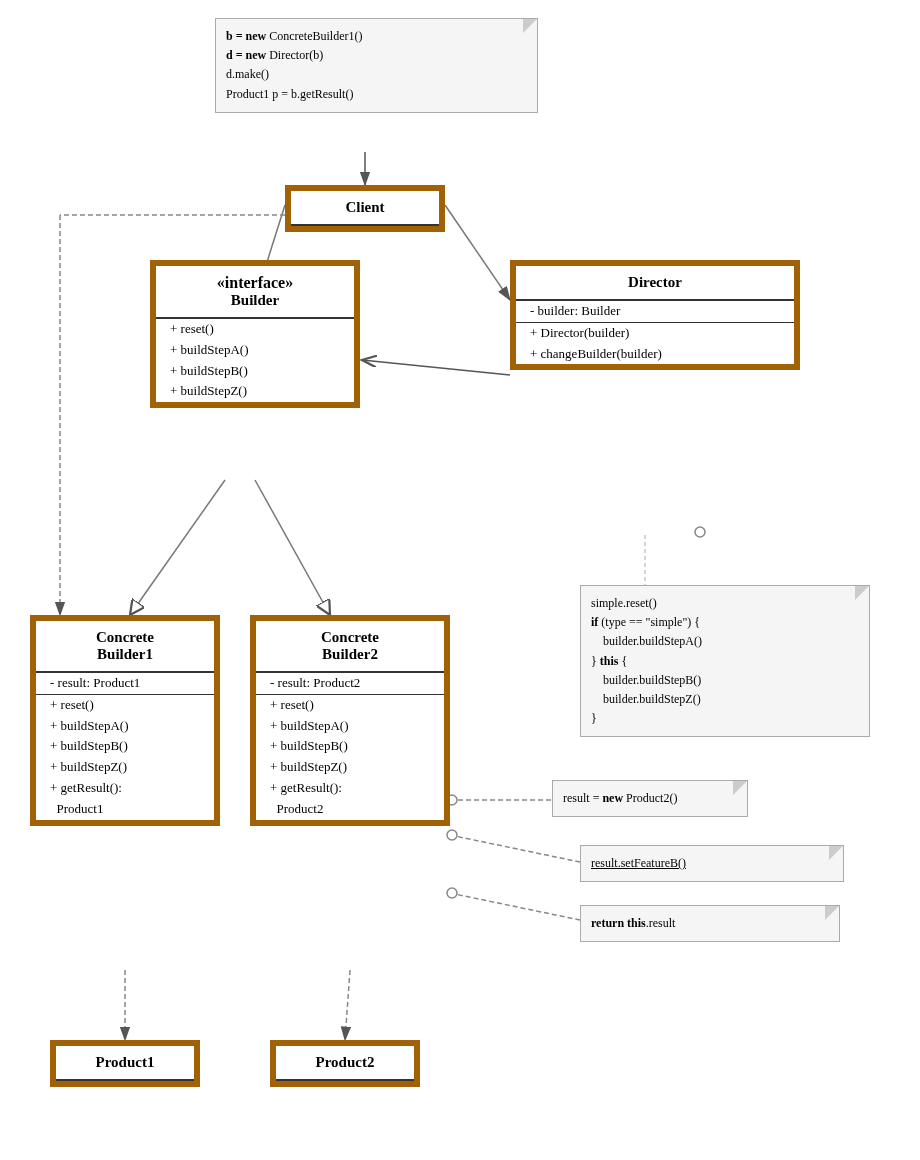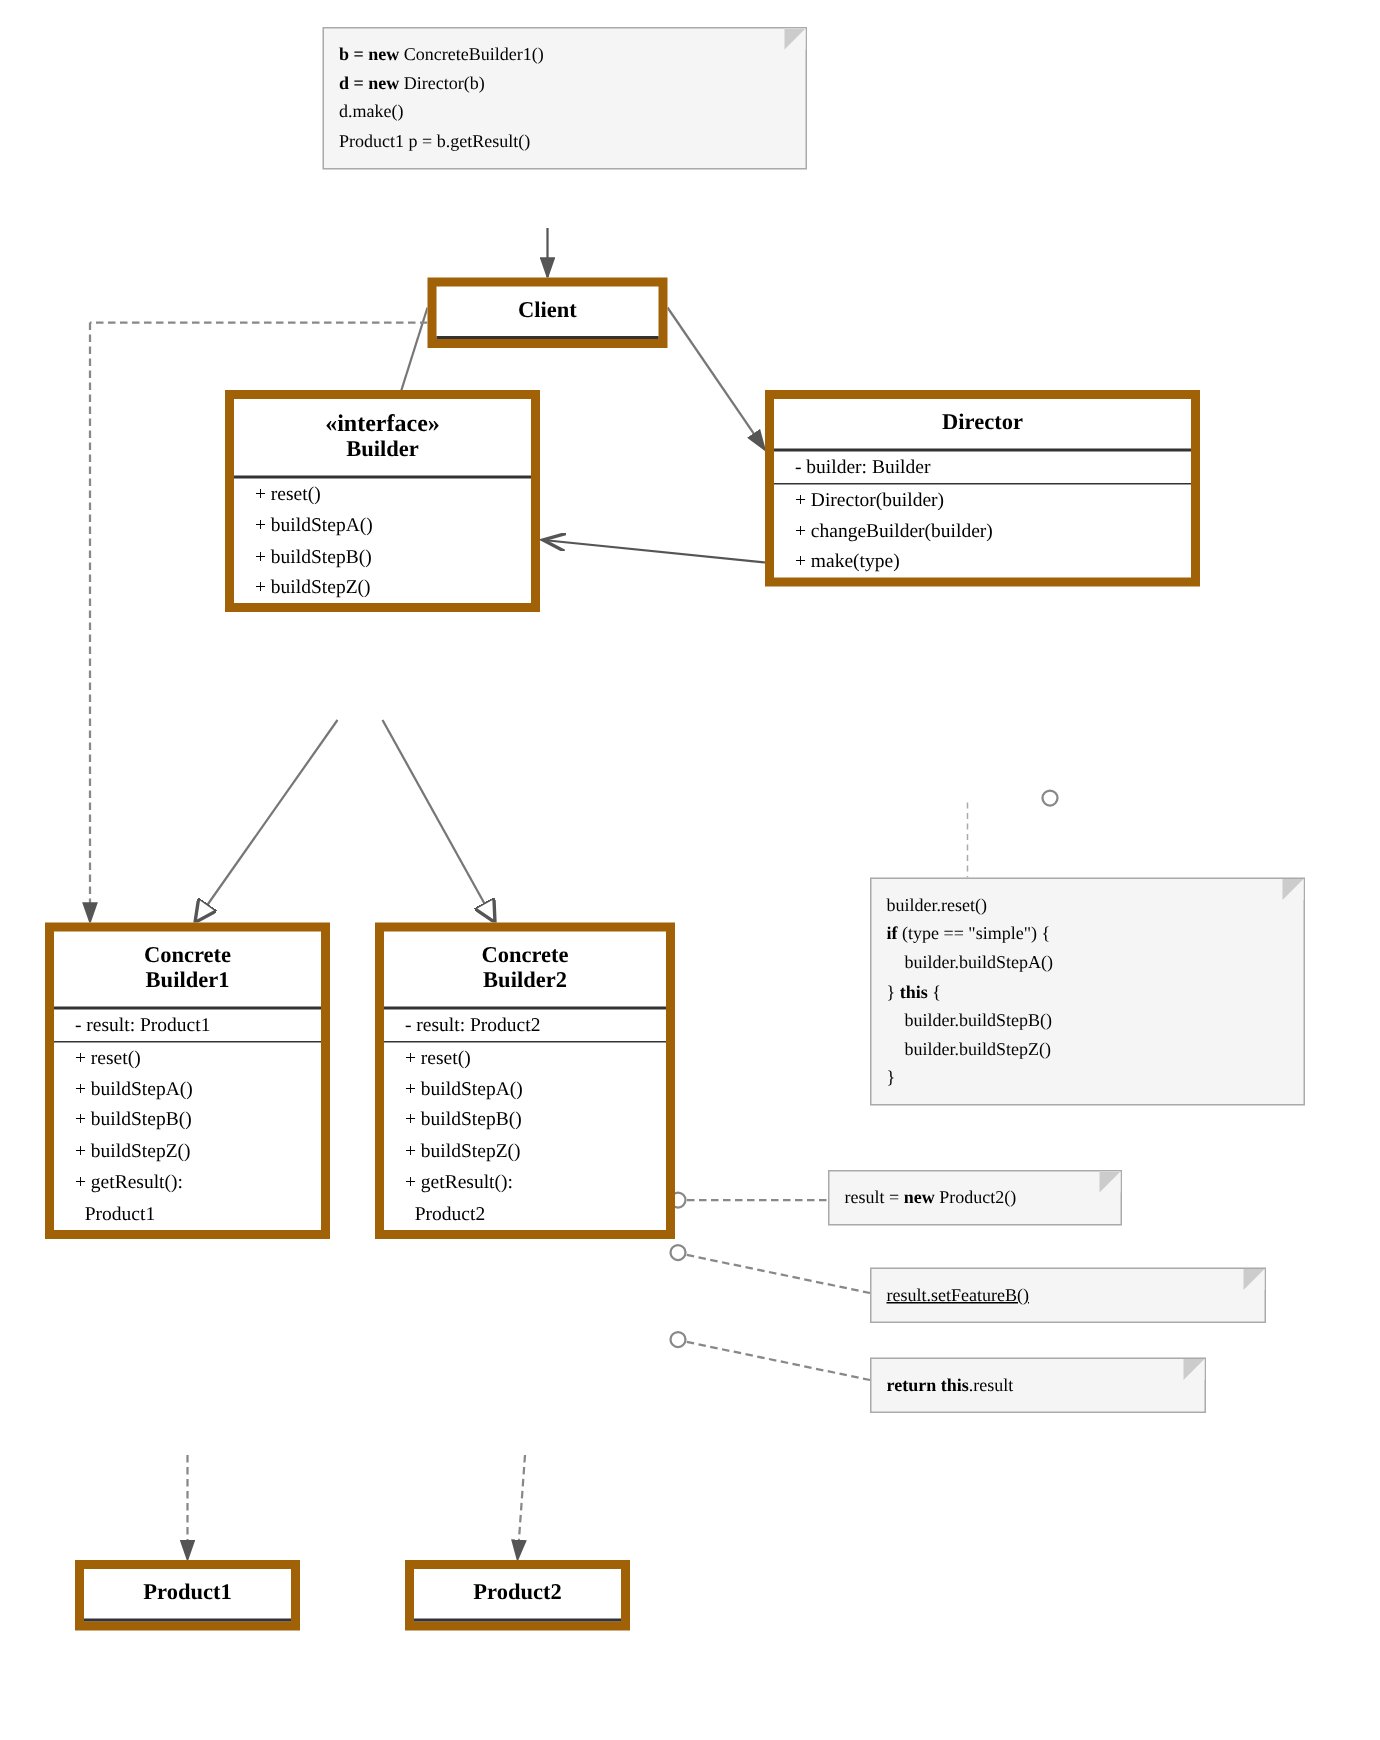--- a/index.html
+++ b/index.html
@@ -154,21 +154,21 @@
     .note-featureB {
       left: 580px;
       top: 845px;
       width: 264px;
       text-decoration: underline;
     }
 
     .note-return {
       left: 580px;
       top: 905px;
-      width: 224px;
+      width: 260px;
     }
 
     .bold { font-weight: bold; }
 
     .note-box .keyword { font-weight: bold; }
   </style>
 </head>
 <body>
 
 <div class="diagram-container">
@@ -237,21 +237,20 @@
   <div class="uml-box client-box">
     <div class="box-header">Client</div>
   </div>
 
   <div class="uml-box director-box">
     <div class="box-header">Director</div>
     <div class="box-section">- builder: Builder</div>
     <div class="box-section">
       <div>+ Director(builder)</div>
       <div>+ changeBuilder(builder)</div>
-      <div>+ make(type)</div>
     </div>
   </div>
 
   <div class="uml-box builder-box">
     <div class="box-header">
       <span class="stereotype">«interface»</span>
       <span>Builder</span>
     </div>
     <div class="box-section">
       <div>+ reset()</div>
@@ -291,21 +290,21 @@
 
   <div class="uml-box product1-box">
     <div class="box-header">Product1</div>
   </div>
 
   <div class="uml-box product2-box">
     <div class="box-header">Product2</div>
   </div>
 
   <div class="note-box director-note">
-    <div>builder.reset()</div>
+    <div>simple.reset()</div>
     <div><span class="bold">if</span> (type == "simple") {</div>
     <div>&nbsp;&nbsp;&nbsp;&nbsp;builder.buildStepA()</div>
     <div>} <span class="bold">this</span> {</div>
     <div>&nbsp;&nbsp;&nbsp;&nbsp;builder.buildStepB()</div>
     <div>&nbsp;&nbsp;&nbsp;&nbsp;builder.buildStepZ()</div>
     <div>}</div>
   </div>
 
   <div class="note-box note-reset">
     <span>result = <span class="bold">new</span> Product2()</span>

